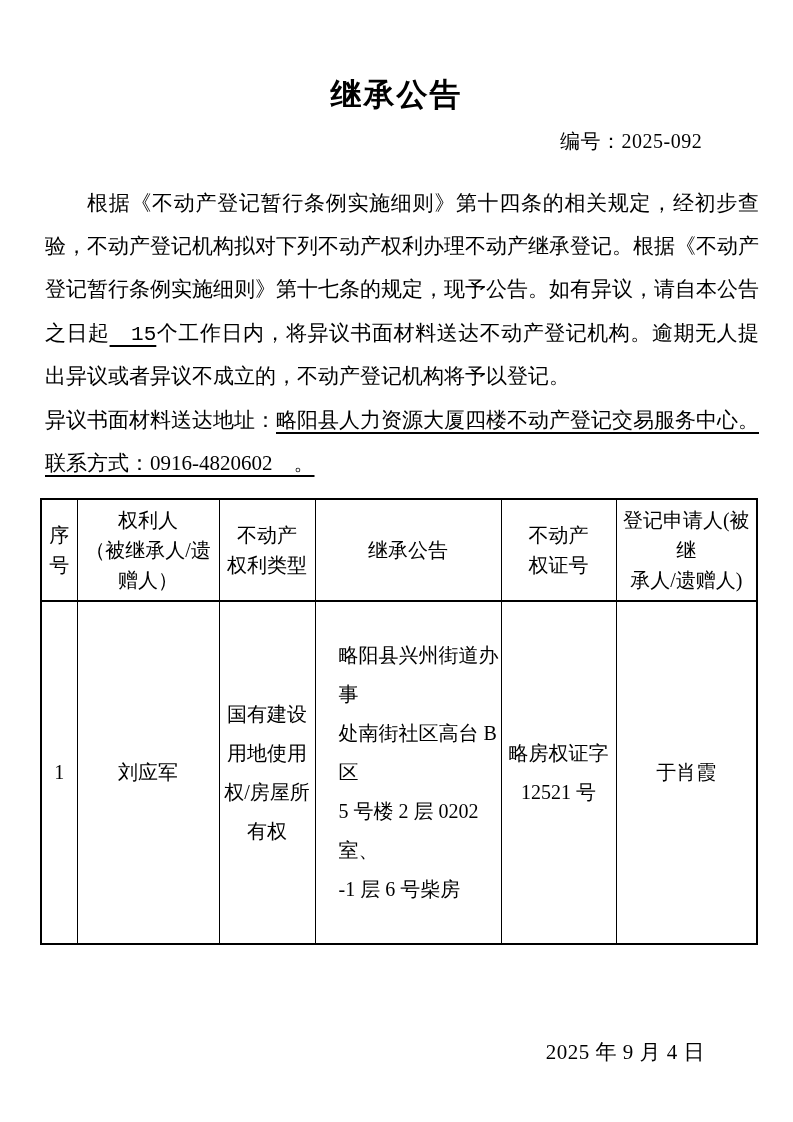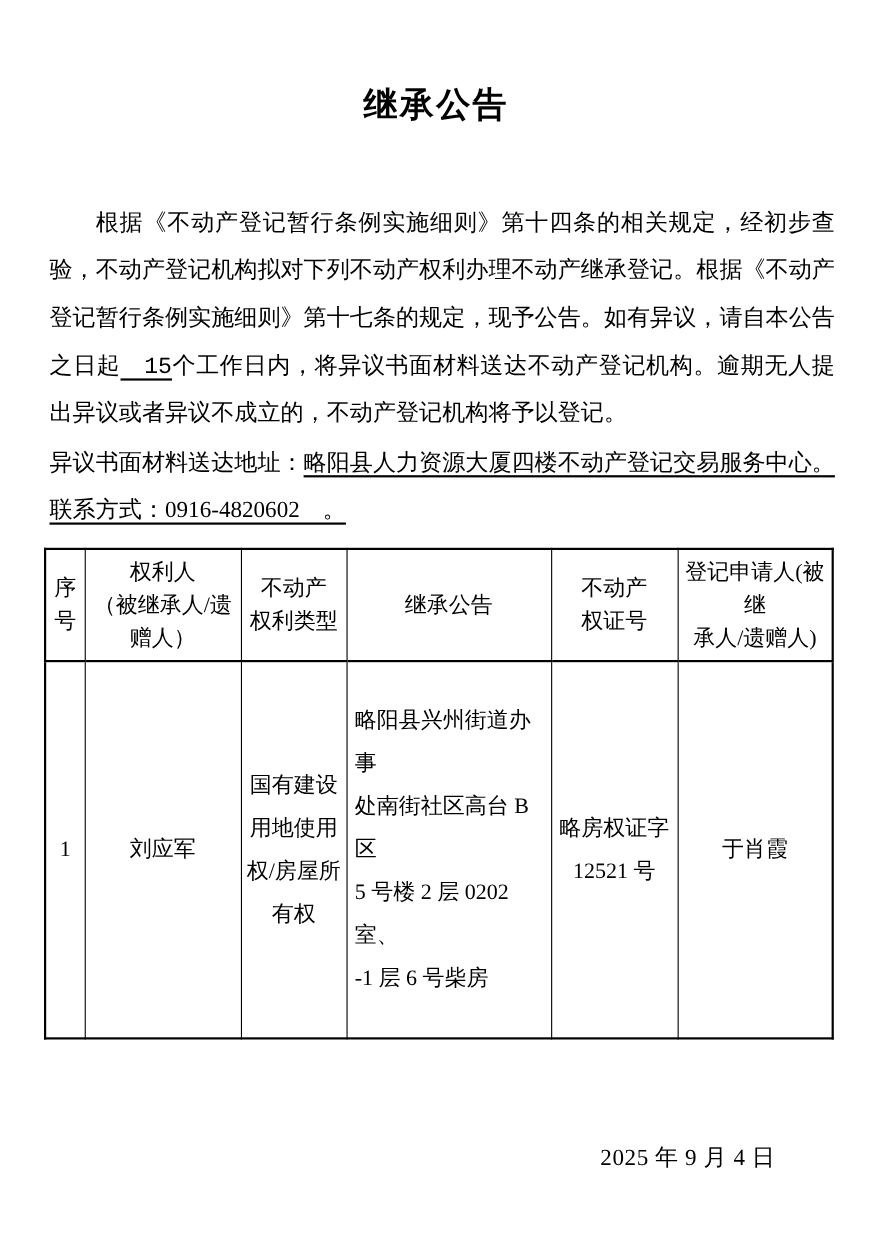--- a/index.html
+++ b/index.html
@@ -38,37 +38,38 @@
   .notice-table th, .notice-table td {
     border:1px solid #000;
     font-weight:normal;
     text-align:center; vertical-align:middle;
     white-space:pre-line;
     padding:0 2px;
     overflow:hidden;
   }
   .notice-table th { line-height:30px; height:100px; border-bottom:2px solid #000; }
   .notice-table td { line-height:39px; height:341px; }
-  .notice-table td.cell-location { text-align:left; padding-left:7px; padding-right:2px; }
+  .notice-table td.cell-location { text-align:left; padding-left:23px; padding-right:2px; }
   .footer-org {
     position:absolute; top:996px; right:38px;
     font-size:21px; letter-spacing:0.5px;
   }
   .footer-date {
     position:absolute; top:1038px; right:88px;
     font-size:21px; letter-spacing:0.5px;
   }
 </style>
 </head>
 <body>
 
 <div class="page">
 
   <div class="doc-title">继承公告</div>
 
+  <div class="doc-number">编号：2025-092</div>
 
   <div class="content">
     <p class="para"><span>根据《不动产登记暂行条例实施细则》第十四条的相关规定，经初步查验，不动产登记机构拟对下列不动产权利办理不动产继承登记。根据《不动产登记暂行条例实施细则》第十七条的规定，现予公告。如有异议，请自本公告之日起</span><span class="uline">　15</span><span>个工作日内，将异议书面材料送达不动产登记机构。逾期无人提出异议或者异议不成立的，不动产登记机构将予以登记。</span></p>
     <p class="addr-line"><span>异议书面材料送达地址：</span><span class="uline">略阳县人力资源大厦四楼不动产登记交易服务中心。</span></p>
     <p class="contact-line"><span class="uline">联系方式：0916-4820602　。</span></p>
   </div>
 
   <div class="table-wrap">
     <table class="notice-table">
       <colgroup>

